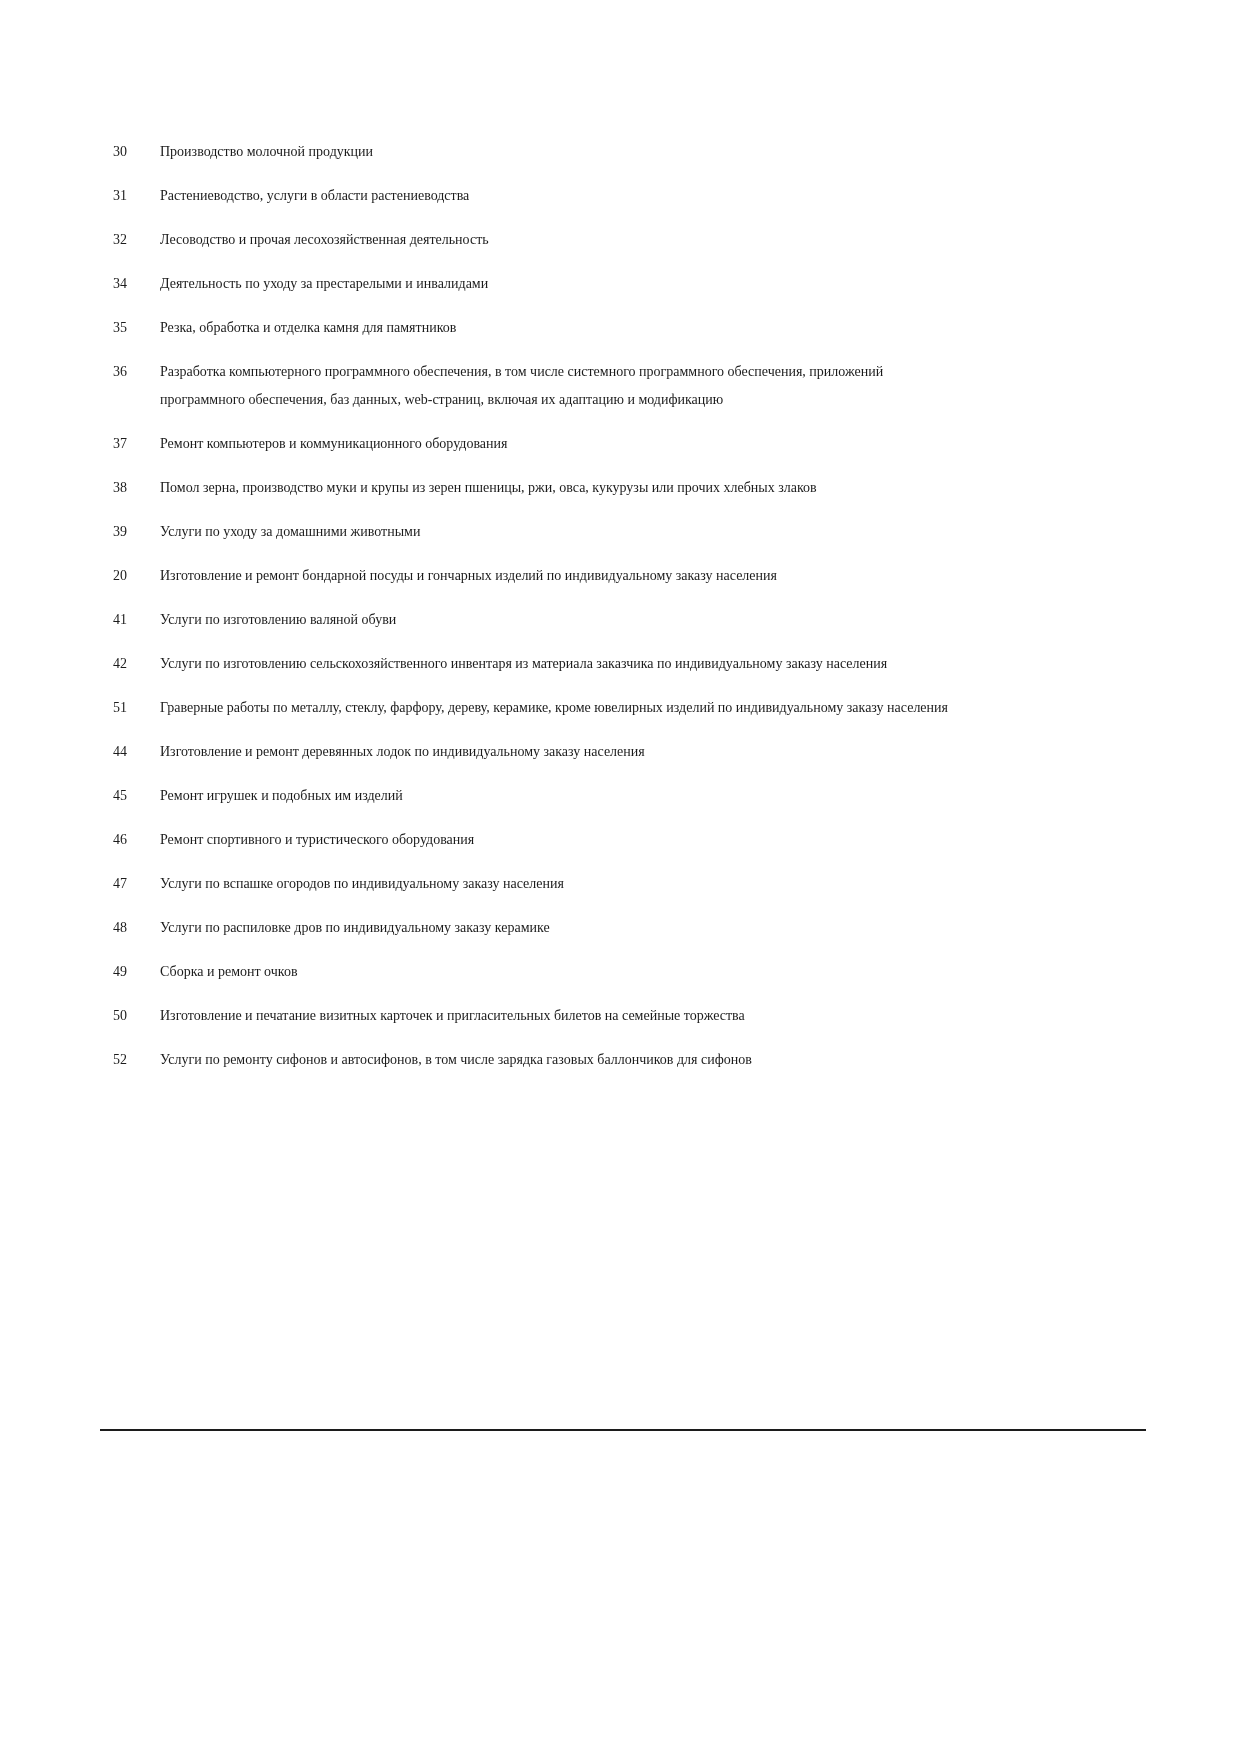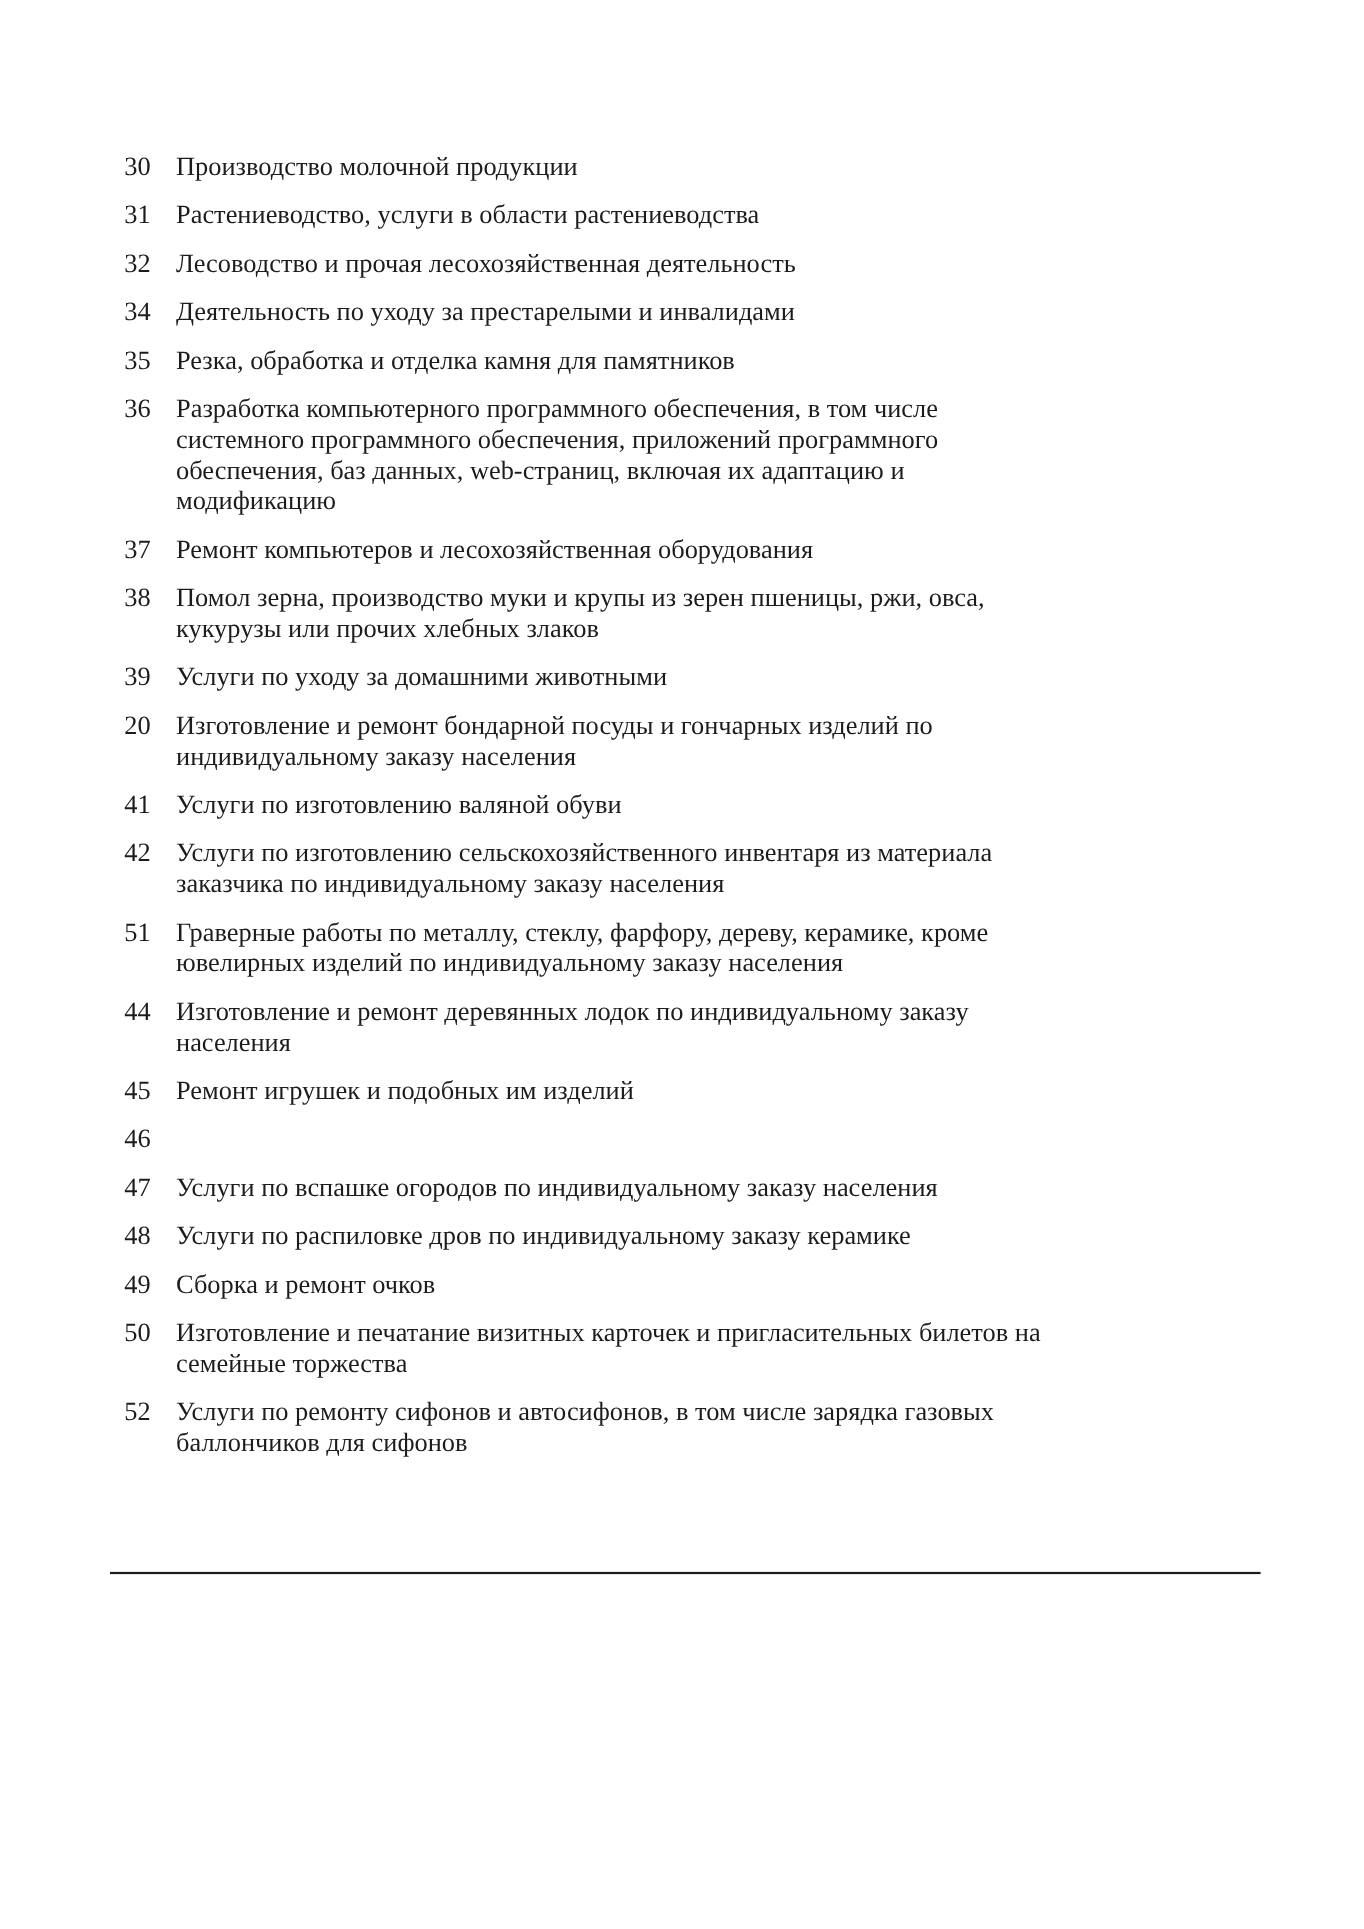--- a/index.html
+++ b/index.html
@@ -25,21 +25,21 @@
   .list {
     position: absolute;
     top: 138px;
     left: 113px;
     width: 840px;
   }
   .row {
     display: flex;
     align-items: flex-start;
     margin-bottom: 16px;
-    font-size: 24px;
+    font-size: 14px;
     line-height: 28px;
   }
   .row .num {
     flex: 0 0 47px;
     text-align: left;
   }
   .row .text {
     flex: 0 1 auto;
     max-width: 788px;
     font-family: Liberation Serif, serif;
@@ -85,21 +85,21 @@
       <div class="text">Резка, обработка и отделка камня для памятников</div>
     </div>
 
     <div class="row">
       <div class="num">36</div>
       <div class="text">Разработка компьютерного программного обеспечения, в том числе системного программного обеспечения, приложений программного обеспечения, баз данных, web-страниц, включая их адаптацию и модификацию</div>
     </div>
 
     <div class="row">
       <div class="num">37</div>
-      <div class="text">Ремонт компьютеров и лесохозяйственная оборудования</div>
+      <div class="text">Ремонт компьютеров и коммуникационного оборудования</div>
     </div>
 
     <div class="row">
       <div class="num">38</div>
       <div class="text">Помол зерна, производство муки и крупы из зерен пшеницы, ржи, овса, кукурузы или прочих хлебных злаков</div>
     </div>
 
     <div class="row">
       <div class="num">39</div>
       <div class="text">Услуги по уходу за домашними животными</div>
@@ -130,20 +130,21 @@
       <div class="text">Изготовление и ремонт деревянных лодок по индивидуальному заказу населения</div>
     </div>
 
     <div class="row">
       <div class="num">45</div>
       <div class="text">Ремонт игрушек и подобных им изделий</div>
     </div>
 
     <div class="row">
       <div class="num">46</div>
+      <div class="text">Ремонт спортивного и туристического оборудования</div>
     </div>
 
     <div class="row">
       <div class="num">47</div>
       <div class="text">Услуги по вспашке огородов по индивидуальному заказу населения</div>
     </div>
 
     <div class="row">
       <div class="num">48</div>
       <div class="text">Услуги по распиловке дров по индивидуальному заказу керамике</div>

